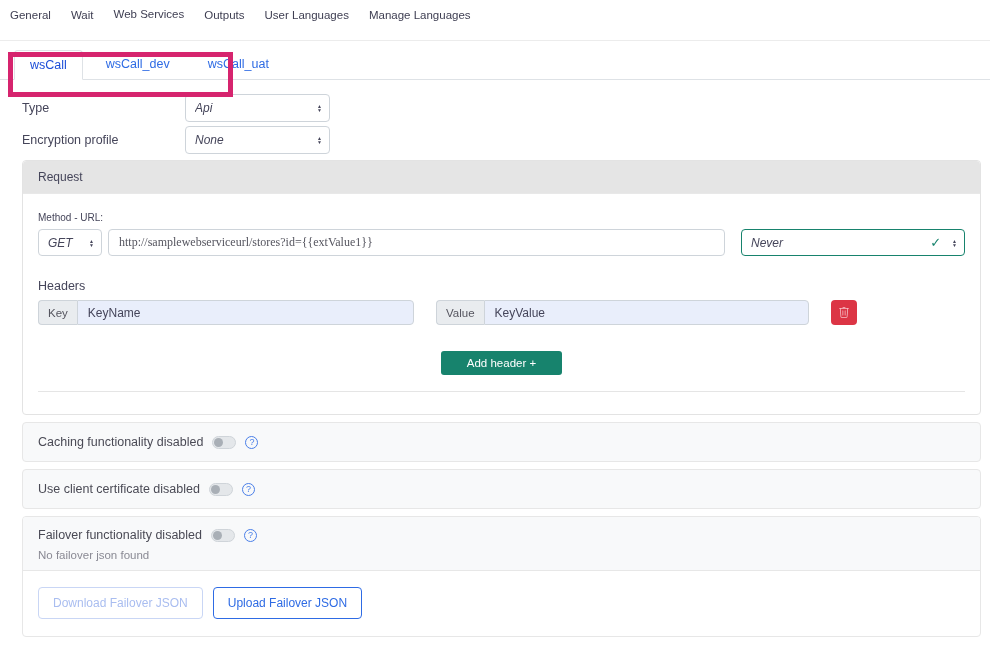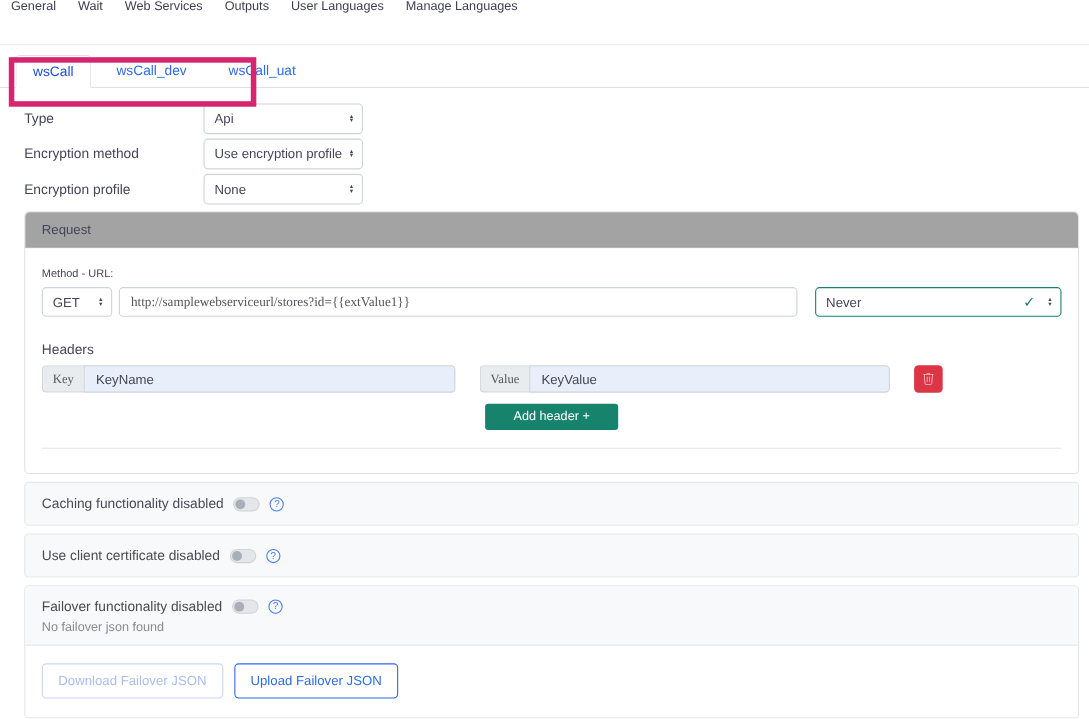--- a/index.html
+++ b/index.html
@@ -5,21 +5,21 @@
   * { box-sizing: border-box; }
   html,body { margin:0; padding:0; }
   body {
     width:990px; height:654px; overflow:hidden;
     background:#ffffff; color:#45455a;
     font-family:"Liberation Sans","DejaVu Sans",sans-serif;
     position:relative;
   }
 
   
-  .top-nav { display:flex; align-items:flex-start; padding-left:10px; height:41px; border-bottom:1px solid #ececec; }
+  .top-nav { display:flex; align-items:center; padding-left:10px; height:41px; border-bottom:1px solid #ececec; }
   .nav-item { font-size:11.5px; color:#3e3e52; margin-right:20px; padding-bottom:10px; cursor:pointer; white-space:nowrap; }
   .nav-item.active { padding-bottom:13px; }
 
   
   .tabs-area { position:relative; }
   .pink-box { position:absolute; left:8px; top:2px; width:225px; height:45px; border:5px solid #d6246e; z-index:5; pointer-events:none; }
   .tabs { display:flex; padding-left:14px; border-bottom:1px solid #dee2e6; margin-top:9px; }
   .tab { font-size:12.5px; padding:7px 15px; margin-bottom:-1px; cursor:pointer; white-space:nowrap; }
   .tab.active { background:#fff; border:1px solid #dee2e6; border-bottom-color:#fff; border-radius:4px 4px 0 0; color:#1d4ed8; }
   .tab.link { color:#2e6be4; margin-left:8px; }
@@ -27,26 +27,26 @@
   
   .content { margin:13px 9px 0 22px; }
 
   .form-row { display:flex; align-items:center; margin-bottom:2px; height:30px; }
   .form-label { width:163px; font-size:12.5px; color:#45455a; }
   .select {
     width:145px; height:28px; border:1px solid #ced4da; border-radius:4px;
     display:flex; align-items:center; padding:0 7px 0 9px; font-size:12px;
     color:#45455a; background:#fff; cursor:pointer;
   }
-  .sel-text { flex:1; white-space:nowrap; overflow:hidden; }
+  .sel-text { flex:1; white-space:nowrap; overflow:hidden;font-style:italic; }
   .arrows { display:flex; flex-direction:column; align-items:center; font-size:5px; line-height:4px; color:#45455a; margin-left:4px; }
 
   
   .panel { border:1px solid #e3e3e3; border-radius:4px; background:#fff; margin-top:5px; }
-  .panel-header { background:#a3a3a3; border-bottom:1px solid #e8e8e8; padding:9px 15px; font-size:12px; color:#45455a; border-radius:4px 4px 0 0; }
+  .panel-header { background:#e5e5e5; border-bottom:1px solid #e8e8e8; padding:9px 15px; font-size:12px; color:#45455a; border-radius:4px 4px 0 0; }
   .panel-body { padding:14px 15px 22px; }
 
   .labels-row { display:flex; margin:4px 0 6px; }
   .labels-row .left { flex:1; font-size:10px; color:#45455a; }
   .labels-row .right { width:224px; font-size:12px; color:#45455a; }
 
   .method-row { display:flex; align-items:center; }
   .method-select { width:64px; height:27px; }
   .url-input {
     flex:1; margin:0 16px 0 6px; height:27px; border:1px solid #ced4da; border-radius:4px;
@@ -54,34 +54,34 @@
     font-family:Liberation Serif, serif;
   }
   .timeout-select { width:224px; height:27px; border-color:#17836d; }
   .check { color:#17836d; font-weight:bold; font-size:13px; margin-right:7px; }
 
   .headers-label { font-size:12.5px; color:#45455a; margin-top:23px; }
   .headers-row { display:flex; align-items:center; margin-top:7px; }
   .input-group { display:flex; height:25px; }
   .ig-prepend {
     background:#e9ecef; border:1px solid #ced4da; border-right:0; border-radius:4px 0 0 4px;
-    font-size:11.5px; color:#55555f; display:flex; align-items:center; padding:0 9px; white-space:nowrap;font-family:Liberation Serif, serif;
+    font-size:11.5px; color:#55555f; display:flex; align-items:center; padding:0 9px; white-space:nowrap;
   }
   .ig-input {
     flex:1; min-width:0; background:#e9eefb; border:1px solid #ced4da; border-radius:0 4px 4px 0;
     padding:0 10px; font-size:12px; color:#45455a; outline:none;
     font-family:"Liberation Sans","DejaVu Sans",sans-serif;
   }
   .ig-key { width:376px; margin-right:22px; }
   .ig-value { width:373px; }
   .trash-btn {
     width:26px; height:25px; margin-left:22px; background:#dc3545; border:none; border-radius:4px;
     display:flex; align-items:center; justify-content:center; cursor:pointer; flex:0 0 auto;
   }
-  .add-header-wrap { display:flex; justify-content:center; margin-top:10px; }
+  .add-header-wrap { display:flex; justify-content:center; margin-top:26px; }
   .add-header-btn {
     background:#17836d; color:#fff; border:none; border-radius:3px; font-size:11.5px;
     padding:6px 26px; cursor:pointer; font-family:"Liberation Sans","DejaVu Sans",sans-serif;
   }
   .panel hr { border:0; border-top:1px solid #e5e5e5; margin:16px 0 0; }
 
   
   .toggle-panel {
     border:1px solid #e7e7e7; border-radius:4px; background:#f8f9fa;
     padding:12px 15px; margin-top:7px; display:flex; align-items:center;
@@ -131,30 +131,20 @@
     <span class="form-label">Type</span>
     <div class="select">
       <span class="sel-text">Api</span>
       <span class="arrows">
           <span>▲</span>
           <span>▼</span>
         </span>
     </div>
   </div>
   <div class="form-row">
-    <span class="form-label">Encryption method</span>
-    <div class="select">
-      <span class="sel-text">Use encryption profile</span>
-      <span class="arrows">
-          <span>▲</span>
-          <span>▼</span>
-        </span>
-    </div>
-  </div>
-  <div class="form-row">
     <span class="form-label">Encryption profile</span>
     <div class="select">
       <span class="sel-text">None</span>
       <span class="arrows">
           <span>▲</span>
           <span>▼</span>
         </span>
     </div>
   </div>
 

